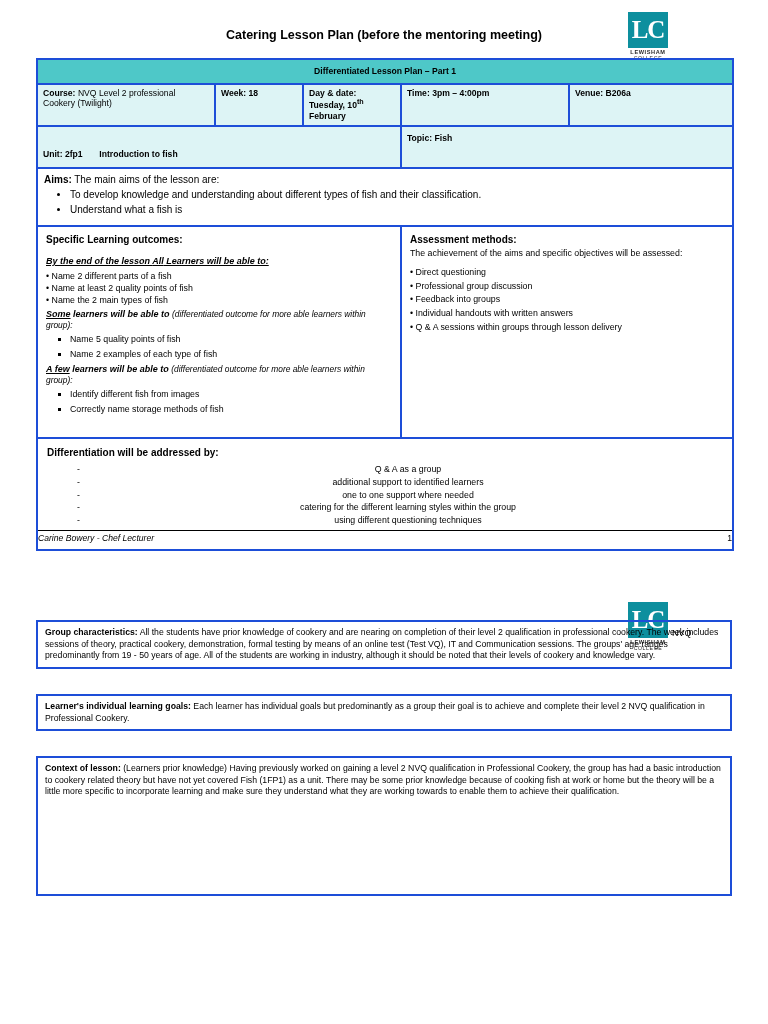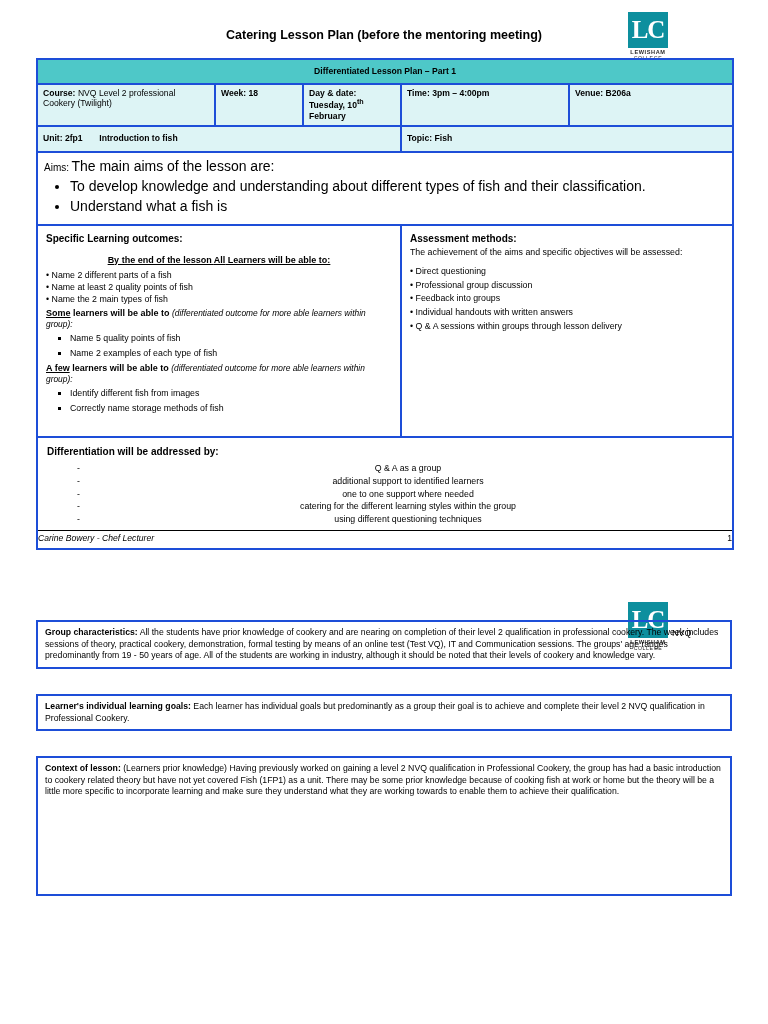--- a/index.html
+++ b/index.html
@@ -95,31 +95,31 @@
     background: #4ec8c8;
     text-align: center;
     font-weight: bold;
     font-size: 11px;
     padding: 6px 0 !important;
   }
   .cyan-light { background: #ddf4f5; }
   .cell-b { font-weight: bold; }
 
   .aims-block { padding: 5px 6px 7px 6px !important; }
-  .aims-label { font-weight: normal; font-size: 10px; }
-  .aims-intro { font-size: 14px; }
+  .aims-label { font-weight: bold; font-size: 10px; }
+  .aims-intro { font-size: 10px; }
   ul.bul {
     margin: 3px 0 0 0;
     padding-left: 26px;
     list-style: disc;
   }
-  ul.bul li { font-size: 14px; margin-bottom: 2px; }
+  ul.bul li { font-size: 10px; margin-bottom: 2px; }
 
   .sec-head { font-weight: bold; font-size: 10px; }
-  .sub-head-i { font-weight: bold; font-size: 9px; text-align: center; }
+  .sub-head-i { font-weight: bold; font-style: italic; font-size: 9px; }
   .line { font-size: 8.8px; margin: 1px 0; }
   .small-i { font-style: italic; font-size: 8.4px; }
   .u { text-decoration: underline; }
 
   ul.sq {
     margin: 3px 0 4px 0;
     padding-left: 24px;
     list-style: square;
   }
   ul.sq li { font-size: 8.8px; margin-bottom: 4px; }
@@ -193,21 +193,21 @@
       <td class="cyan-light">
         <span class="cell-b">Time:</span>
         <span class="cell-b">3pm – 4:00pm</span>
       </td>
       <td class="cyan-light">
         <span class="cell-b">Venue:</span>
         <span class="cell-b">B206a</span>
       </td>
     </tr>
     <tr>
-      <td class="cyan-light" colspan="3" style="padding-top:6px;padding-bottom:7px;">
+      <td class="cyan-light" colspan="3" style="padding-top:22px;padding-bottom:7px;">
         <span class="cell-b">Unit:</span>
         <span class="cell-b">2fp1</span>
         &nbsp;&nbsp;&nbsp;&nbsp;&nbsp;
         <span class="cell-b">Introduction to fish</span>
       </td>
       <td class="cyan-light" colspan="2" style="padding-top:6px;padding-bottom:7px;">
         <span class="cell-b">Topic:</span>
         <span class="cell-b">Fish</span>
       </td>
     </tr>

